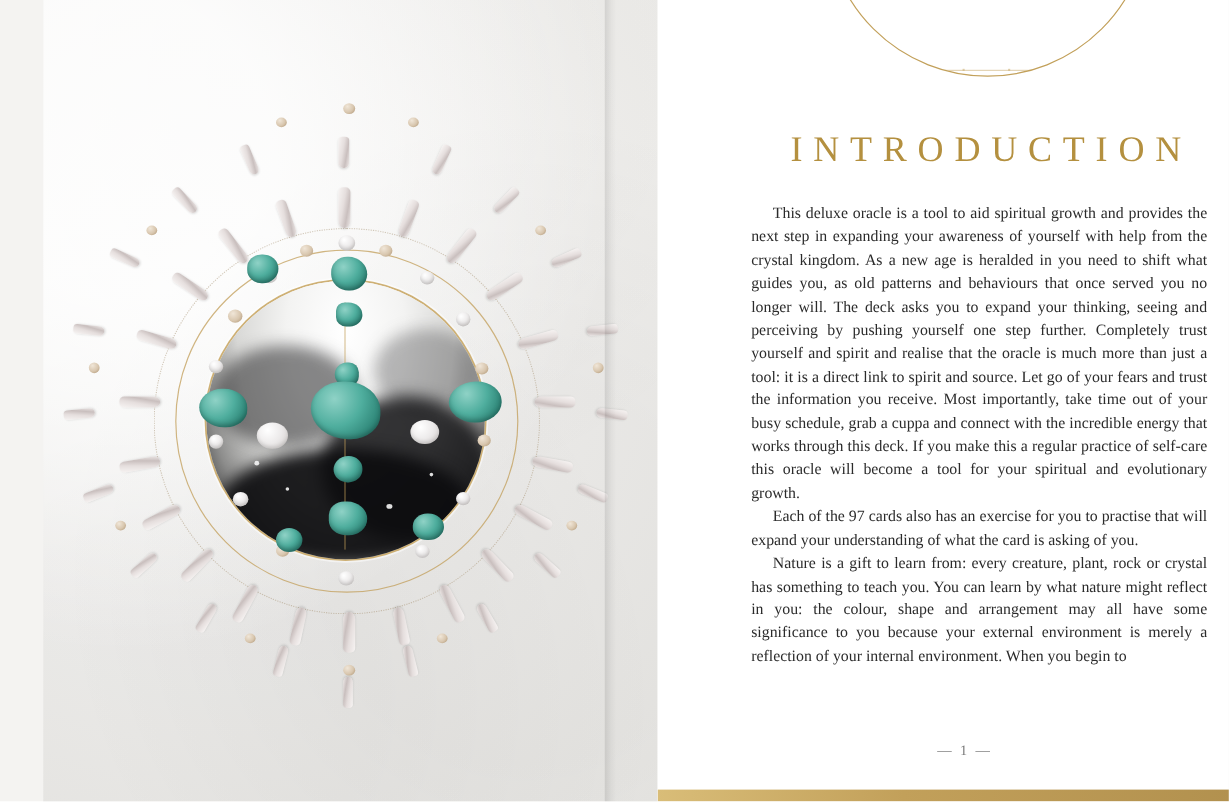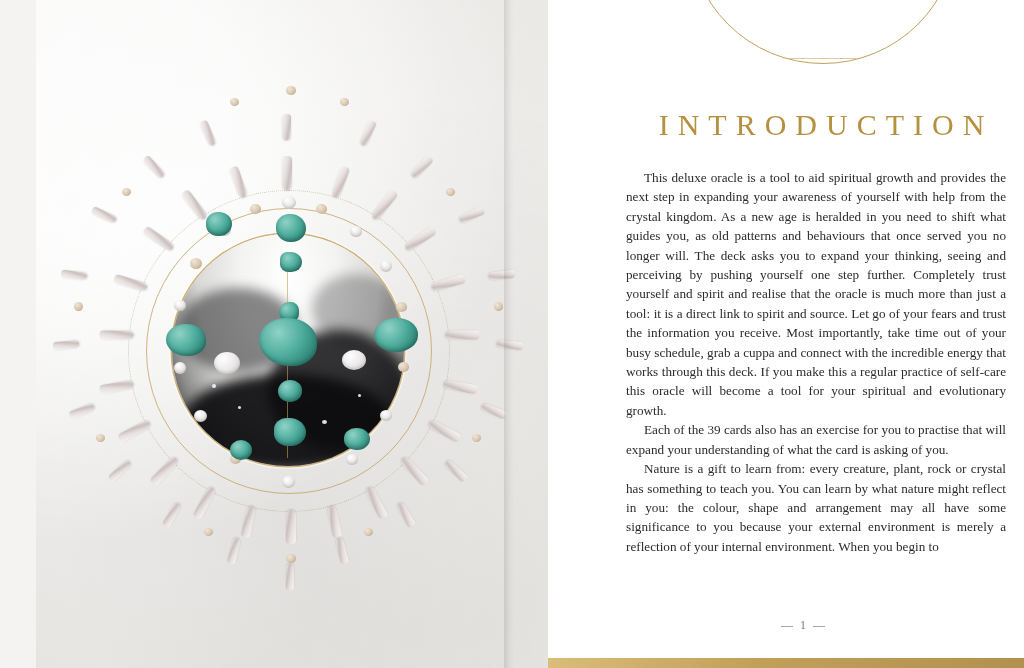--- a/index.html
+++ b/index.html
@@ -329,21 +329,21 @@
   <div class="page-right">
 
     <div class="gold-arc">
       <div class="hex-pattern"></div>
     </div>
 
     <div class="intro-title">INTRODUCTION</div>
 
     <div class="text-block">
       <p class="indent">This deluxe oracle is a tool to aid spiritual growth and provides the next step in expanding your awareness of yourself with help from the crystal kingdom. As a new age is heralded in you need to shift what guides you, as old patterns and behaviours that once served you no longer will. The deck asks you to expand your thinking, seeing and perceiving by pushing yourself one step further. Completely trust yourself and spirit and realise that the oracle is much more than just a tool: it is a direct link to spirit and source. Let go of your fears and trust the information you receive. Most importantly, take time out of your busy schedule, grab a cuppa and connect with the incredible energy that works through this deck. If you make this a regular practice of self-care this oracle will become a tool for your spiritual and evolutionary growth.</p>
-      <p class="indent">Each of the 39 cards also has an exercise for you to practise that will expand your understanding of what the card is asking of you.</p>
+      <p class="indent">Each of the 97 cards also has an exercise for you to practise that will expand your understanding of what the card is asking of you.</p>
       <p class="indent">Nature is a gift to learn from: every creature, plant, rock or crystal has something to teach you. You can learn by what nature might reflect in you: the colour, shape and arrangement may all have some significance to you because your external environment is merely a reflection of your internal environment. When you begin to</p>
     </div>
 
     <div class="folio">— 1 —</div>
     <div class="bottom-rule"></div>
   </div>
 
 </div>
 
 </body></html>

